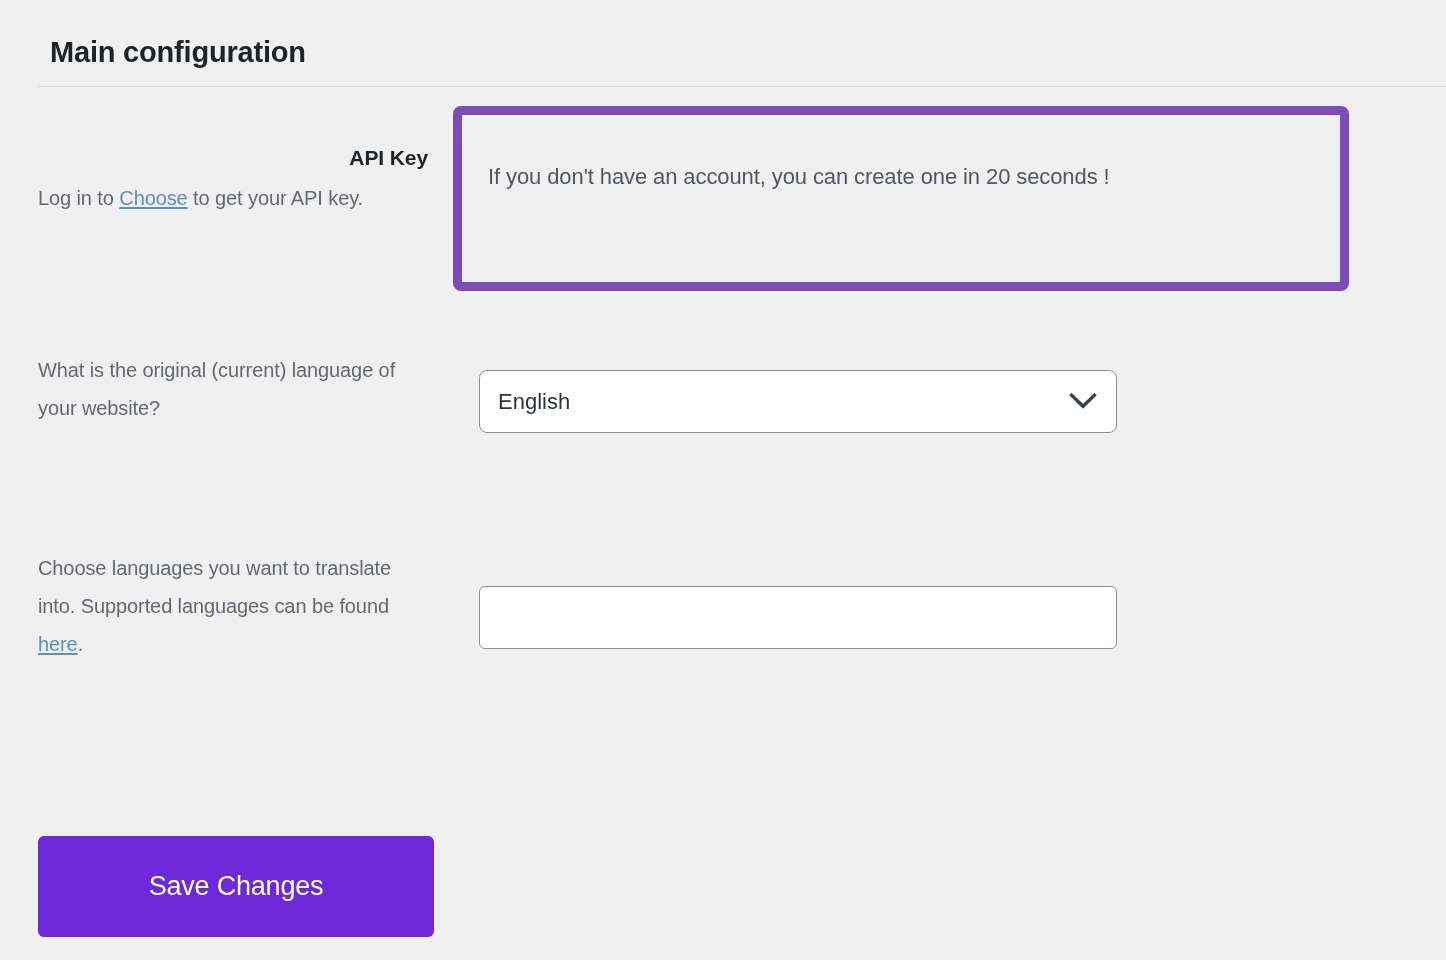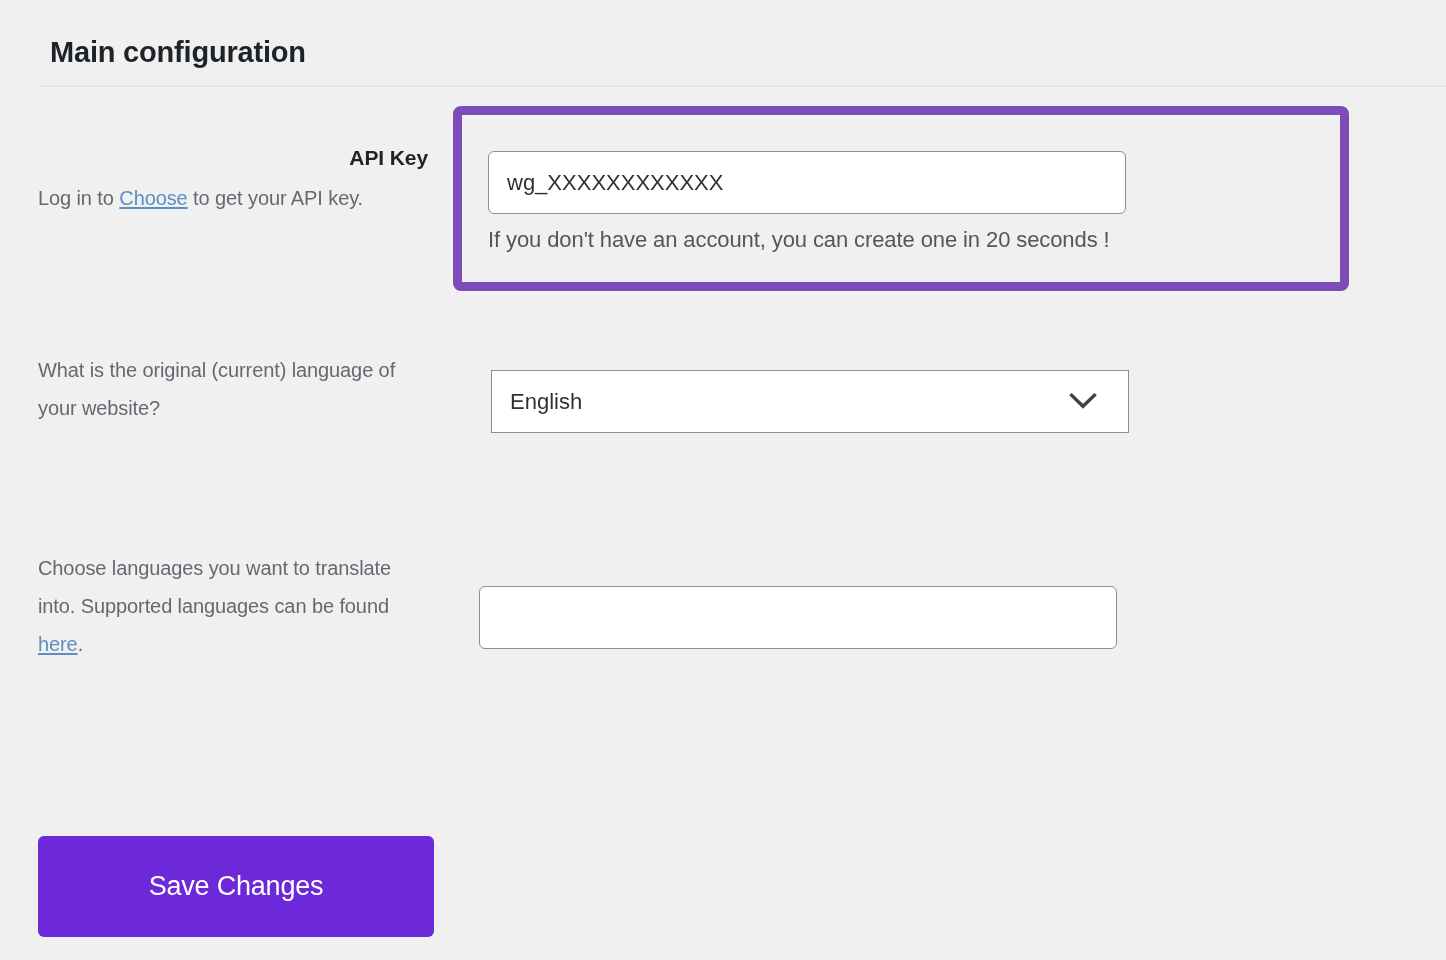--- a/index.html
+++ b/index.html
@@ -139,22 +139,21 @@
     box-sizing: border-box;
     width: 638px;
     height: 63px;
     padding: 18px 18px;
     display: flex;
     align-items: center;
     font-size: 22px;
     color: #2c3338;
     background: #ffffff;
     border: 1px solid #8c8f94;
-    border-radius: 0;
-    margin-left: 12px;
+    border-radius: 8px;
   }
   .chevron {
     position: absolute;
     right: 20px;
     top: 0;
     height: 63px;
     display: flex;
     align-items: center;
     pointer-events: none;
   }
@@ -191,21 +190,20 @@
 
   <div class="row" style="top:0;">
 
     <div class="row-label" style="top:145px;">
       <div class="label-title">API Key</div>
       <div class="label-desc"><span>Log in to </span><a href="#" class="link">Choose</a><span> to get your API key.</span></div>
     </div>
 
     <div class="highlight-box">
       <div class="highlight-inner">
-        <input class="text-input" type="text" value="wg_XXXXXXXXXXXX" style="">
         <div class="helper-text">If you don't have an account, you can create one in 20 seconds !</div>
       </div>
     </div>
   </div>
 
   <div class="row" style="top:0;">
 
     <div class="row-label" style="top:343px;">
       <div class="label-desc">What is the original (current) language of your website?</div>
     </div>

